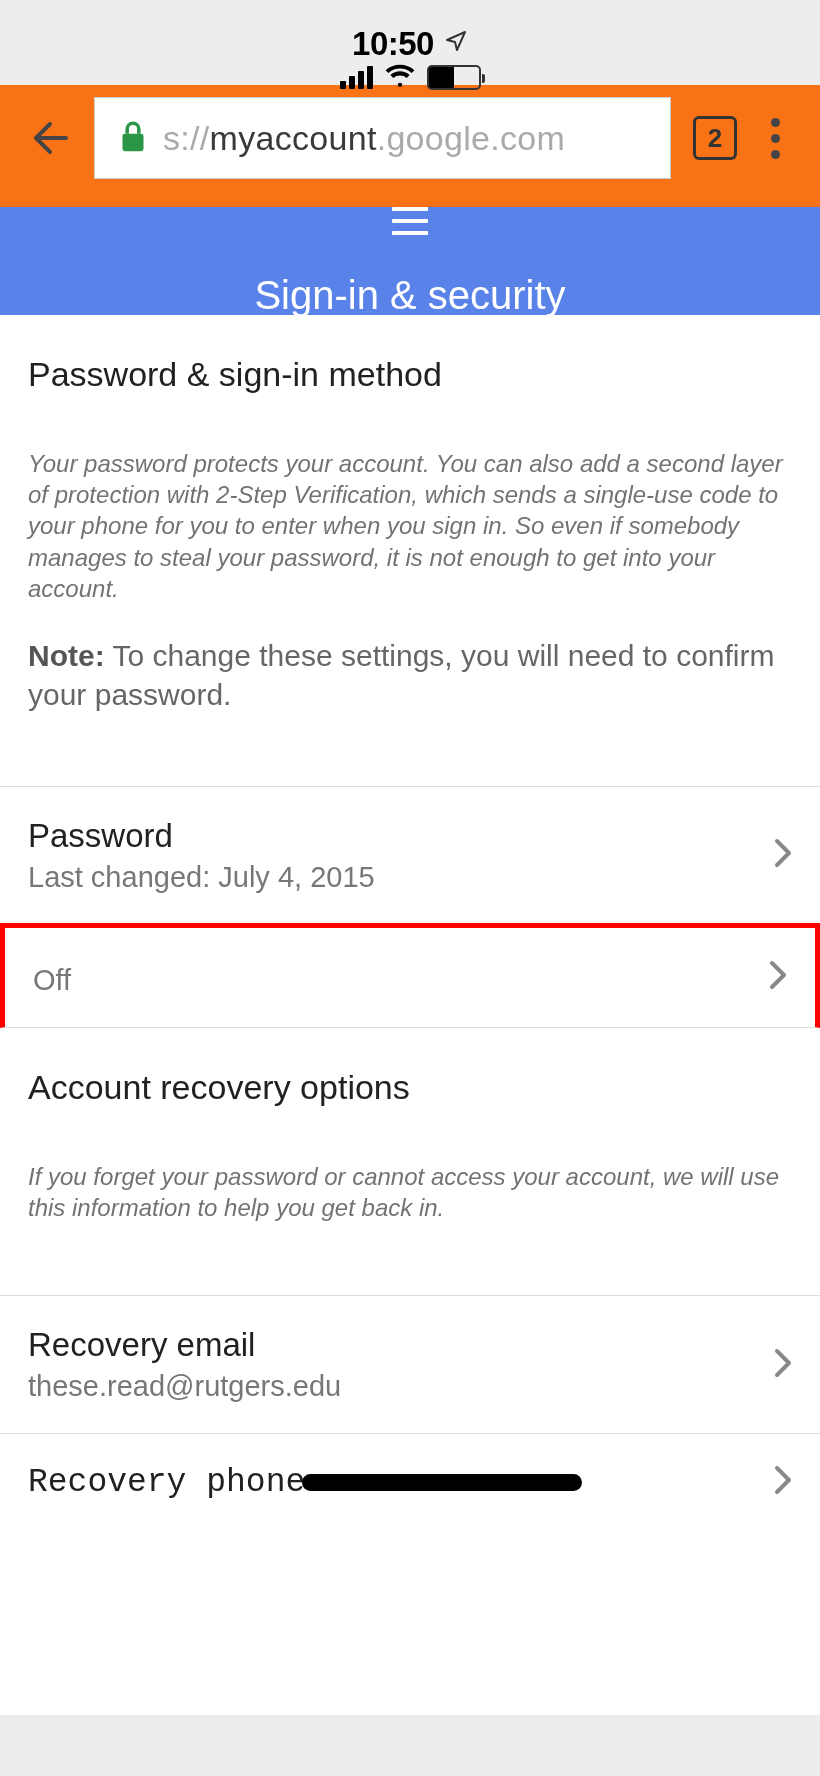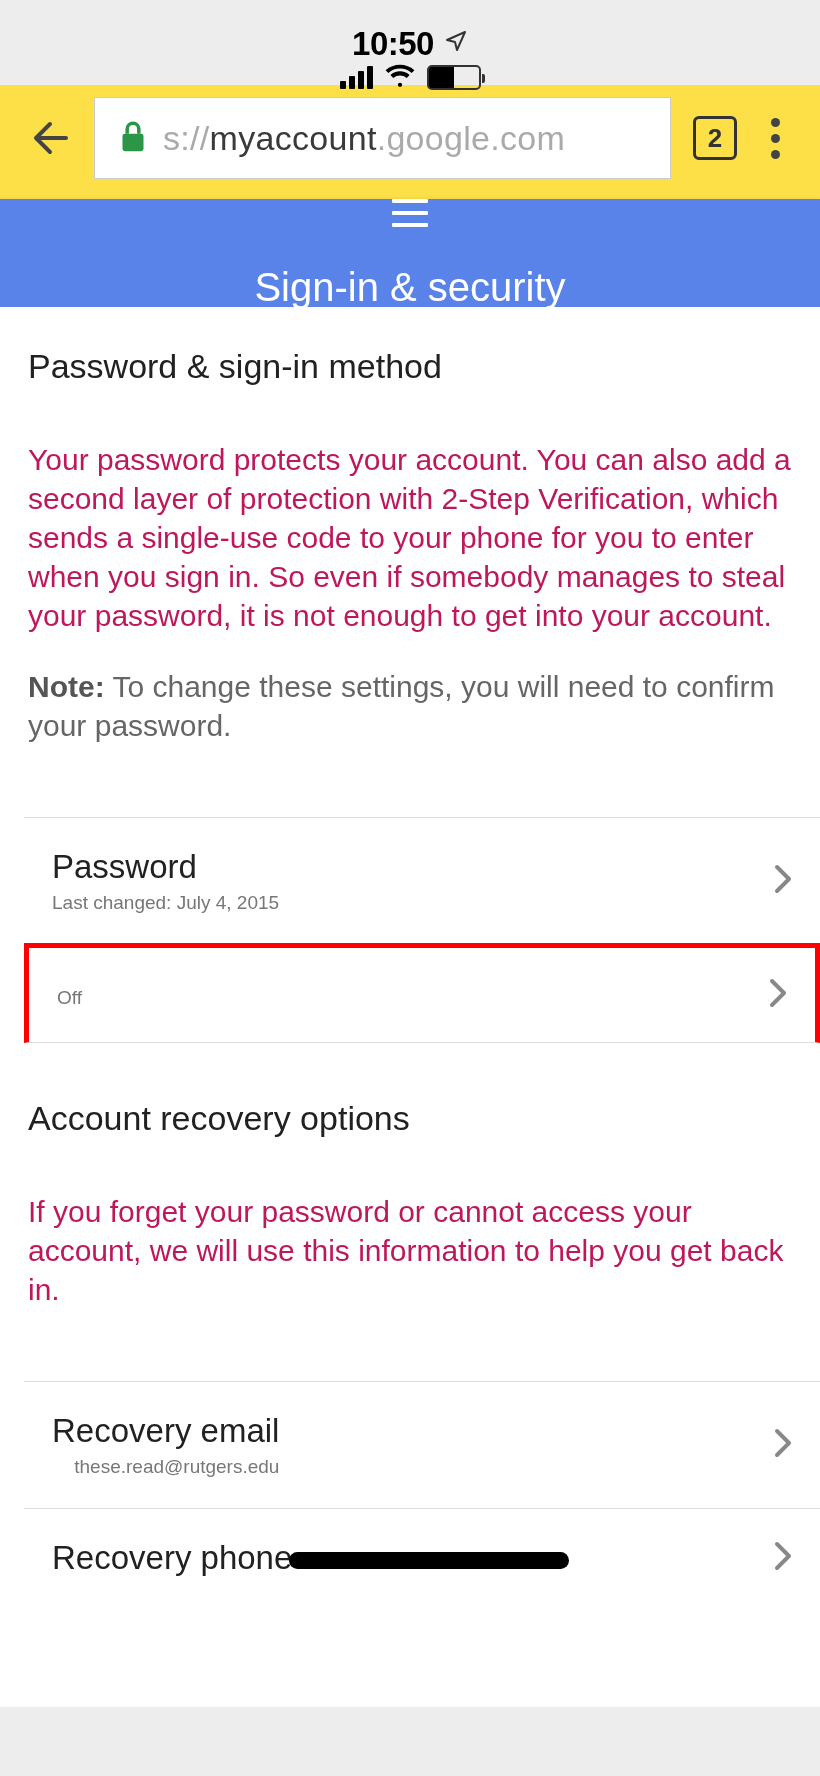--- a/index.html
+++ b/index.html
@@ -31,23 +31,23 @@
     .signal-bars span:nth-child(3){ height: 18px;}
     .signal-bars span:nth-child(4){ height: 23px;}
     .wifi-icon svg { width: 30px; height: 24px; }
     .battery { width: 54px; height: 25px; border: 2.5px solid #333; border-radius: 5px; position: relative; }
     .battery::after { content: ""; position: absolute; right: -6px; top: 7px; width: 3px; height: 9px; background: #333; border-radius: 0 2px 2px 0;}
     .battery-fill { width: 50%; height: 100%; background: #000; border-radius: 2px 0 0 2px;}
     
     .browser-chrome {
       display: flex;
       align-items: center;
-      padding: 12px 28px 20px 28px;
+      padding: 12px 28px 28px 28px;
       gap: 22px;
-      background: #fde047;
+      background: #f97316;
     }
     .back-btn { display:flex; align-items:center; justify-content:center; width:44px; height:44px;}
     .addr-bar {
       flex: 1;
       background: #fff;
       border: 1px solid #ccc;
       height: 82px;
       display: flex;
       align-items: center;
       padding: 0 24px;
@@ -90,48 +90,48 @@
       padding: 40px 28px 0 28px;
       border-radius: 11px;
     }
     .section-title {
       font-size: 34px;
       color: #212121;
       font-weight: 400;
       margin-bottom: 54px;
     }
     .section-desc {
-      font-size: 30px;
-      color: #be185d;
+      font-size: 24px;
+      color: #737373;
       line-height: 1.3;
       margin-bottom: 32px;
+      font-style: italic;
     }
     .section-note {
       font-size: 30px;
       color: #666;
       line-height: 1.3;
       margin-bottom: 72px;
     }
     .section-note strong { color: #555; font-weight: 600;}
     .list {
-      margin: 16px -28px;
-      padding-left: 24px;
+      margin: 0 -28px;
     }
     .list-item {
       border-top: 1px solid #ddd;
       padding: 30px 28px 30px 28px;
       display: flex;
       align-items: center;
       justify-content: space-between;
       position: relative;
     }
     .list-item:last-child { border-bottom: 1px solid #ddd;}
     .list-item .item-text {}
     .list-item .item-label { font-size: 33px; color: #212121; }
-    .list-item .item-sub { font-size: 19px; color: #777; margin-top: 6px; text-align: right;}
+    .list-item .item-sub { font-size: 29px; color: #777; margin-top: 6px; text-align: right;}
     .chevron { }
     .chevron svg { width: 18px; height: 30px; }
     .highlight {
       border: 5px solid #ff0000;
       position: relative;
       border-top: 5px solid #ff0000;
       margin-top: -1px;
     }
     .section2 {
       padding: 40px 28px 0 28px;
@@ -254,21 +254,21 @@
         <div class="item-text">
           <div class="item-label">Recovery email</div>
           <div class="item-sub">these.read@rutgers.edu</div>
         </div>
         <div class="chevron">
           <svg viewBox="0 0 18 30">
               <path d="M3 3 L15 15 L3 27" stroke="#888" stroke-width="4" fill="none" stroke-linecap="round" stroke-linejoin="round"></path>
             </svg>
         </div>
       </div>
-      <div class="list-item" style="border-bottom:none; padding-bottom:10px;">
+      <div class="list-item" style="border-bottom:none; padding-bottom:10px;font-family:Liberation Mono, monospace;">
         <div class="item-text">
           <div class="item-label">
             <span>Recovery phone</span><span class="redacted"></span>
           </div>
         </div>
         <div class="chevron">
           <svg viewBox="0 0 18 30">
               <path d="M3 3 L15 15 L3 27" stroke="#888" stroke-width="4" fill="none" stroke-linecap="round" stroke-linejoin="round"></path>
             </svg>
         </div>

